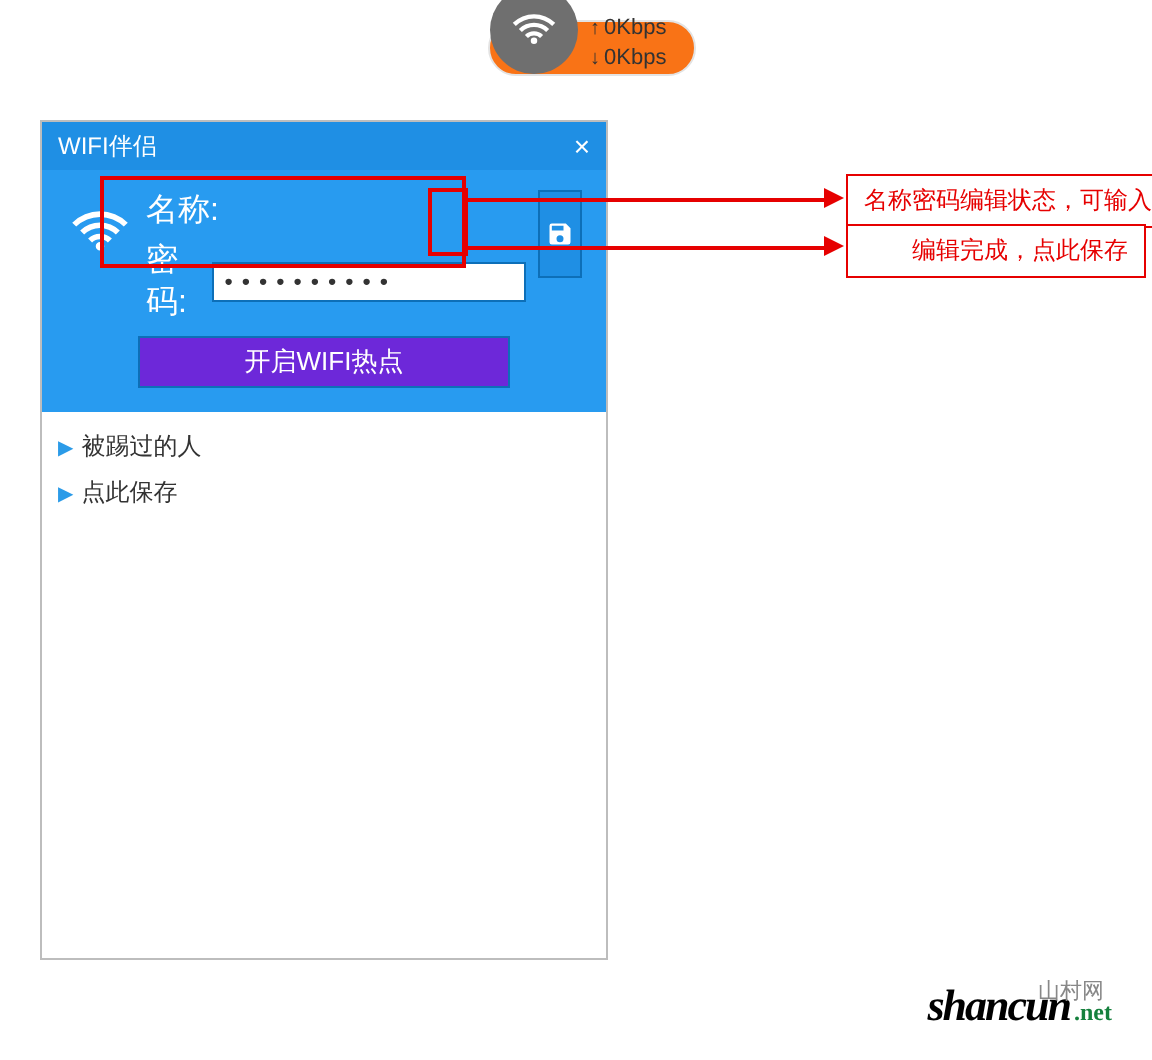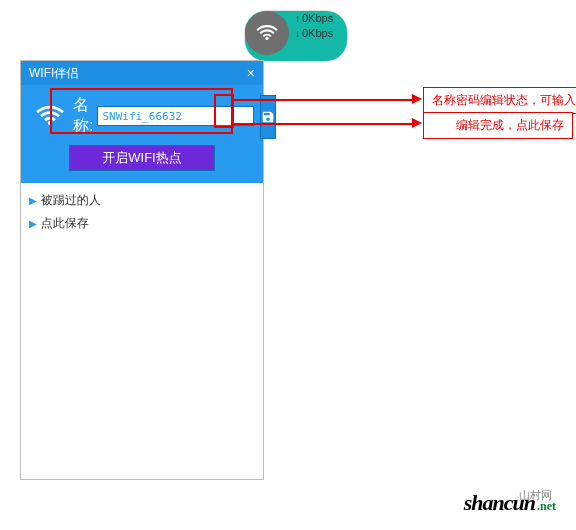--- a/index.html
+++ b/index.html
@@ -1,25 +1,25 @@
 <!DOCTYPE html>
 <html><head>
 <meta charset="utf-8">
 <style>
 * { margin: 0; padding: 0; box-sizing: border-box; }
 body { font-family: "Microsoft YaHei", Arial, sans-serif; font-size: 12px; background: #fff; width: 576px; height: 530px; position: relative; }
 
 
-.speed-badge { position: absolute; top: 10px; left: 244px; display: flex; align-items: flex-start; background: #14b8a6; border: 1px solid #e3e3e3; border-radius: 22px; height: 52px; padding-right: 14px; }
+.speed-badge { position: absolute; top: 10px; left: 244px; display: flex; align-items: flex-end; background: #f97316; border: 1px solid #e3e3e3; border-radius: 22px; height: 28px; padding-right: 14px; }
 .speed-circle { width: 44px; height: 44px; border-radius: 50%; background: #6f6f6f; display: flex; align-items: center; justify-content: center; margin-right: 6px; }
 .speed-lines { display: flex; flex-direction: column; gap: 0; line-height: 14px; font-size: 11px; color: #333; }
 .arrow-glyph { font-size: 10px; margin-right: 2px; }
 
 
-.window { position: absolute; top: 60px; left: 20px; width: 244px; height: 420px; border: 1px solid #bdbdbd; background: #fff; display: flex; flex-direction: column; }
+.window { position: absolute; top: 60px; left: 20px; width: 284px; height: 420px; border: 1px solid #bdbdbd; background: #fff; display: flex; flex-direction: column; }
 .titlebar { background: #1f8fe4; color: #fff; height: 24px; display: flex; align-items: center; justify-content: space-between; padding: 0 8px; font-size: 12px; }
 .close-x { cursor: pointer; font-size: 14px; line-height: 1; }
 .header { background: #289bf0; padding: 10px 12px 12px 12px; display: flex; flex-direction: column; gap: 6px; position: relative; }
 .form-rows { display: flex; align-items: flex-start; gap: 6px; }
 .wifi-big-icon { width: 34px; flex-shrink: 0; margin-top: 4px; }
 .fields { flex: 1; display: flex; flex-direction: column; gap: 4px; }
 .row { display: flex; align-items: center; gap: 4px; }
 .lbl { color: #fff; font-size: 16px; }
 .inp { flex: 1; height: 20px; border: 1px solid #0d6fb8; background: #fff; padding: 0 4px; font-size: 11px; color: #2b9be8; font-family: monospace; }
 .inp.pw { letter-spacing: 2px; color: #333; }
@@ -69,21 +69,24 @@
   <div class="header">
     <div class="form-rows">
       <div class="wifi-big-icon">
         <svg width="34" height="34" viewBox="0 0 24 24">
             <path fill="#fff" d="M12 18.5a1.5 1.5 0 100-3 1.5 1.5 0 000 3zm-4.2-4.2a6 6 0 018.4 0l-1.4 1.4a4 4 0 00-5.6 0l-1.4-1.4zm-2.8-2.8a10 10 0 0114 0l-1.4 1.4a8 8 0 00-11.2 0L5 11.5zm-2.8-2.8a14 14 0 0119.6 0l-1.4 1.4a12 12 0 00-16.8 0L2.2 8.7z"></path>
           </svg>
       </div>
       <div class="fields">
         <div class="row">
           <span class="lbl">名称:</span>
-          <input class="inp" value="SNWifi_66632" style="">
+        </div>
+        <div class="row">
+          <span class="lbl">密码:</span>
+          <input class="inp pw" value="••••••••••" style="">
         </div>
       </div>
       <div class="save-btn">
         <svg width="14" height="14" viewBox="0 0 24 24">
             <path fill="#fff" d="M17 3H5a2 2 0 00-2 2v14a2 2 0 002 2h14a2 2 0 002-2V7l-4-4zm-5 16a3 3 0 110-6 3 3 0 010 6zm3-10H5V5h10v4z"></path>
           </svg>
       </div>
     </div>
     <div class="start-btn">
       <span>开启WIFI热点</span>

